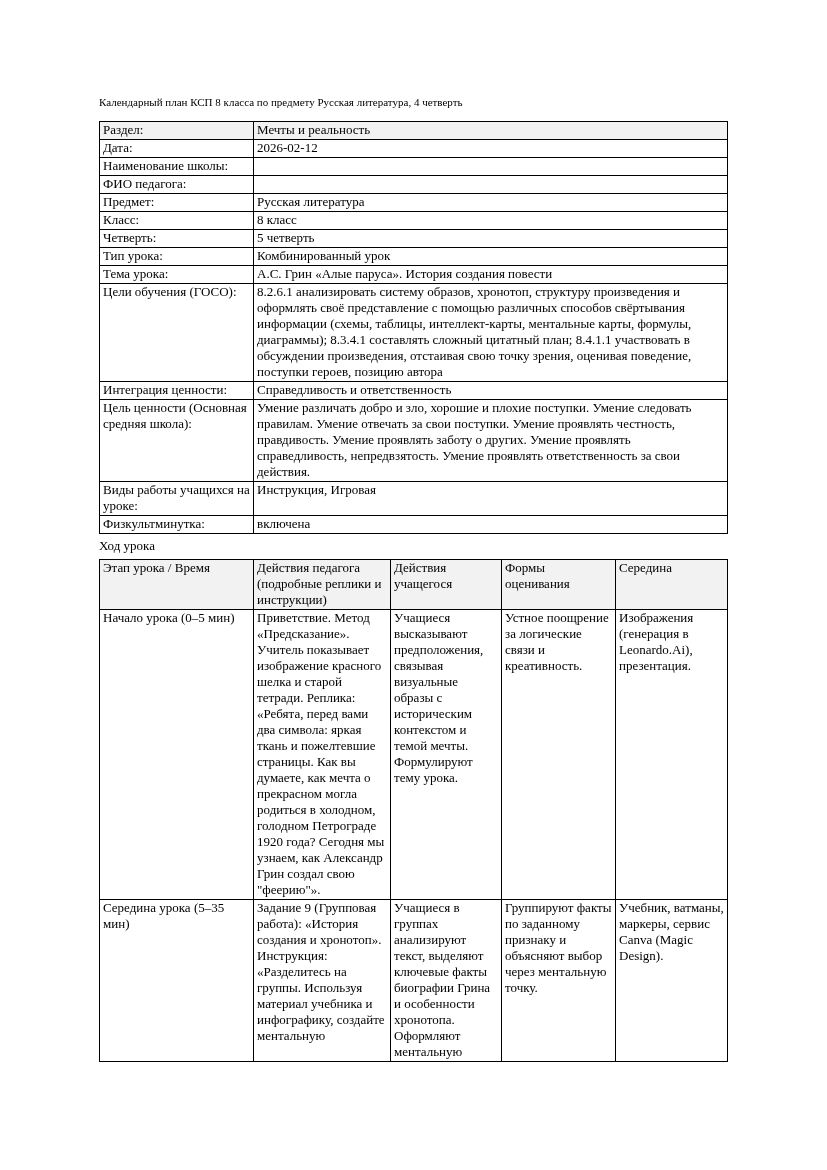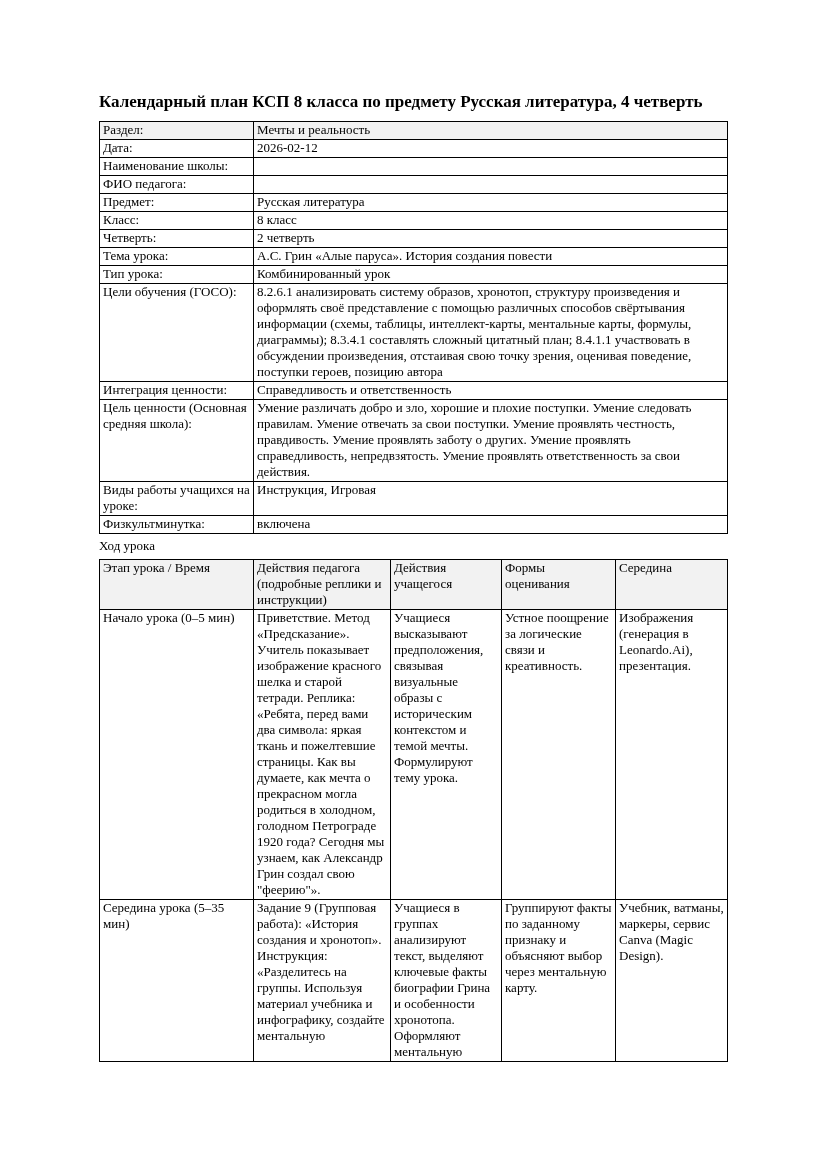--- a/index.html
+++ b/index.html
@@ -15,24 +15,24 @@
     color:var(--text);
     overflow:hidden;
     position:relative;
     margin:0 auto;
     font-family:"Liberation Serif","DejaVu Serif",serif;
   }
   .content{
     padding:94px 100px 0 99px;
   }
   .doc-title{
-    font-size:17px;
+    font-size:11px;
     line-height:16px;
     margin:0 0 11px 0;
-    font-weight:bold;
+    font-weight:normal;
   }
   table{
     width:628px;
     border-collapse:collapse;
     table-layout:fixed;
   }
   td,th{
     border:1px solid var(--border);
     padding:0 3px 1px 3px;
     vertical-align:top;
@@ -93,29 +93,29 @@
         <tr>
           <td>Предмет:</td>
           <td>Русская литература</td>
         </tr>
         <tr>
           <td>Класс:</td>
           <td>8 класс</td>
         </tr>
         <tr>
           <td>Четверть:</td>
-          <td>2 четверть</td>
+          <td>5 четверть</td>
+        </tr>
+        <tr>
+          <td>Тип урока:</td>
+          <td>Комбинированный урок</td>
         </tr>
         <tr>
           <td>Тема урока:</td>
           <td>А.С. Грин «Алые паруса». История создания повести</td>
-        </tr>
-        <tr>
-          <td>Тип урока:</td>
-          <td>Комбинированный урок</td>
         </tr>
         <tr>
           <td>Цели обучения (ГОСО):</td>
           <td>8.2.6.1 анализировать систему образов, хронотоп, структуру произведения и оформлять своё представление с помощью различных способов свёртывания информации (схемы, таблицы, интеллект-карты, ментальные карты, формулы, диаграммы); 8.3.4.1 составлять сложный цитатный план; 8.4.1.1 участвовать в обсуждении произведения, отстаивая свою точку зрения, оценивая поведение, поступки героев, позицию автора</td>
         </tr>
         <tr>
           <td>Интеграция ценности:</td>
           <td>Справедливость и ответственность</td>
         </tr>
         <tr>
@@ -157,20 +157,20 @@
           <td>Начало урока (0–5 мин)</td>
           <td>Приветствие. Метод «Предсказание». Учитель показывает изображение красного шелка и старой тетради. Реплика: «Ребята, перед вами два символа: яркая ткань и пожелтевшие страницы. Как вы думаете, как мечта о прекрасном могла родиться в холодном, голодном Петрограде 1920 года? Сегодня мы узнаем, как Александр Грин создал свою "феерию"».</td>
           <td>Учащиеся высказывают предположения, связывая визуальные образы с историческим контекстом и темой мечты. Формулируют тему урока.</td>
           <td>Устное поощрение за логические связи и креативность.</td>
           <td>Изображения (генерация в Leonardo.Ai), презентация.</td>
         </tr>
         <tr>
           <td>Середина урока (5–35 мин)</td>
           <td>Задание 9 (Групповая работа): «История создания и хронотоп». Инструкция: «Разделитесь на группы. Используя материал учебника и инфографику, создайте ментальную</td>
           <td>Учащиеся в группах анализируют текст, выделяют ключевые факты биографии Грина и особенности хронотопа. Оформляют ментальную</td>
-          <td>Группируют факты по заданному признаку и объясняют выбор через ментальную карту.</td>
+          <td>Группируют факты по заданному признаку и объясняют выбор через ментальную точку.</td>
           <td>Учебник, ватманы, маркеры, сервис Canva (Magic Design).</td>
         </tr>
       </tbody>
     </table>
 
   </div>
 </div>
 
 </body></html>

